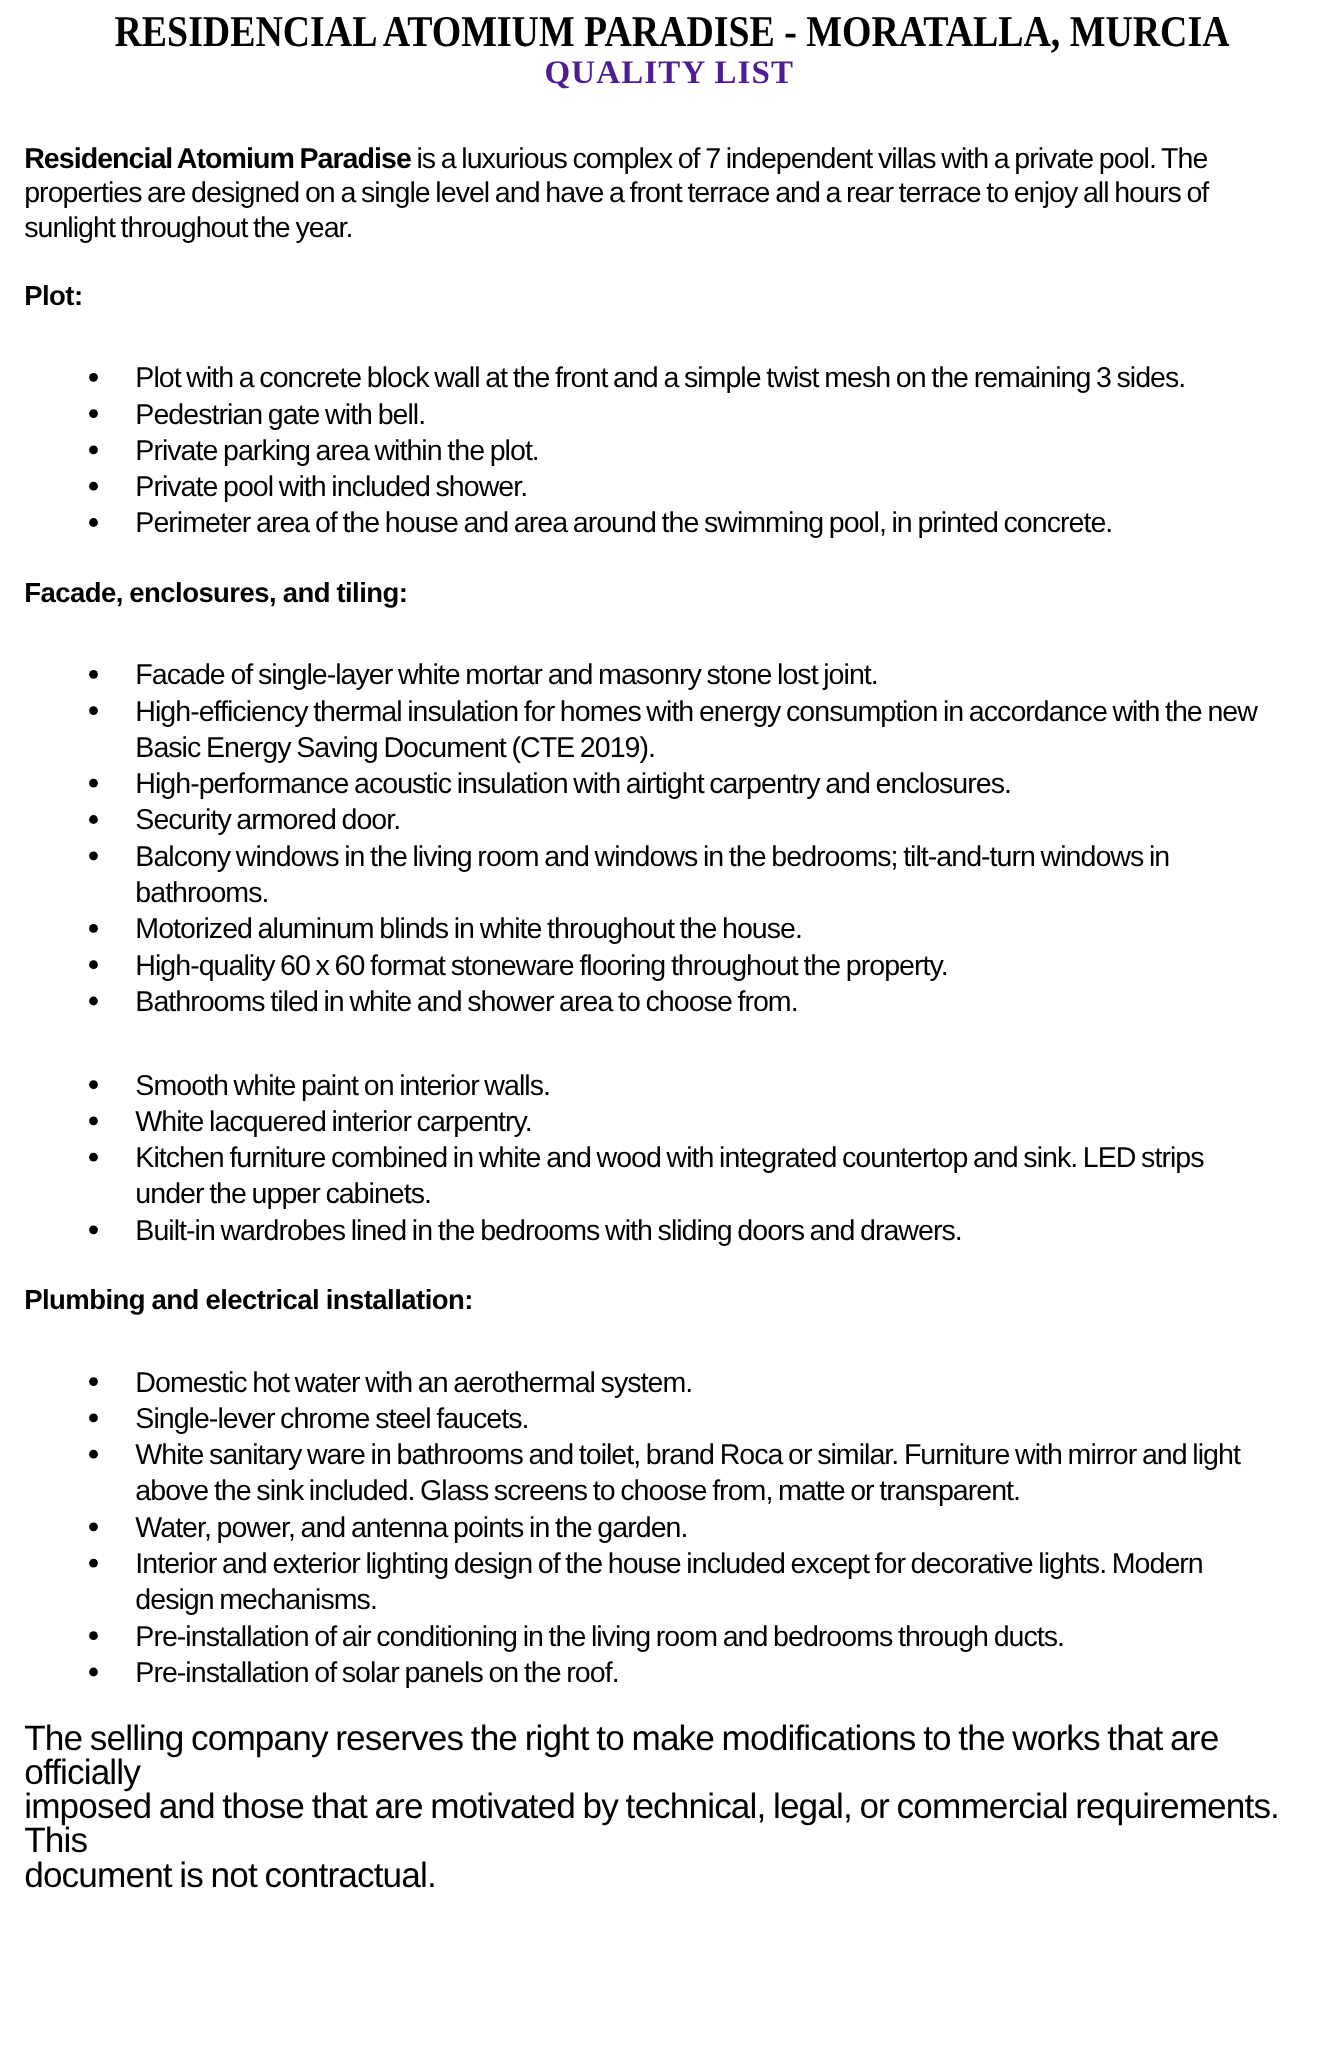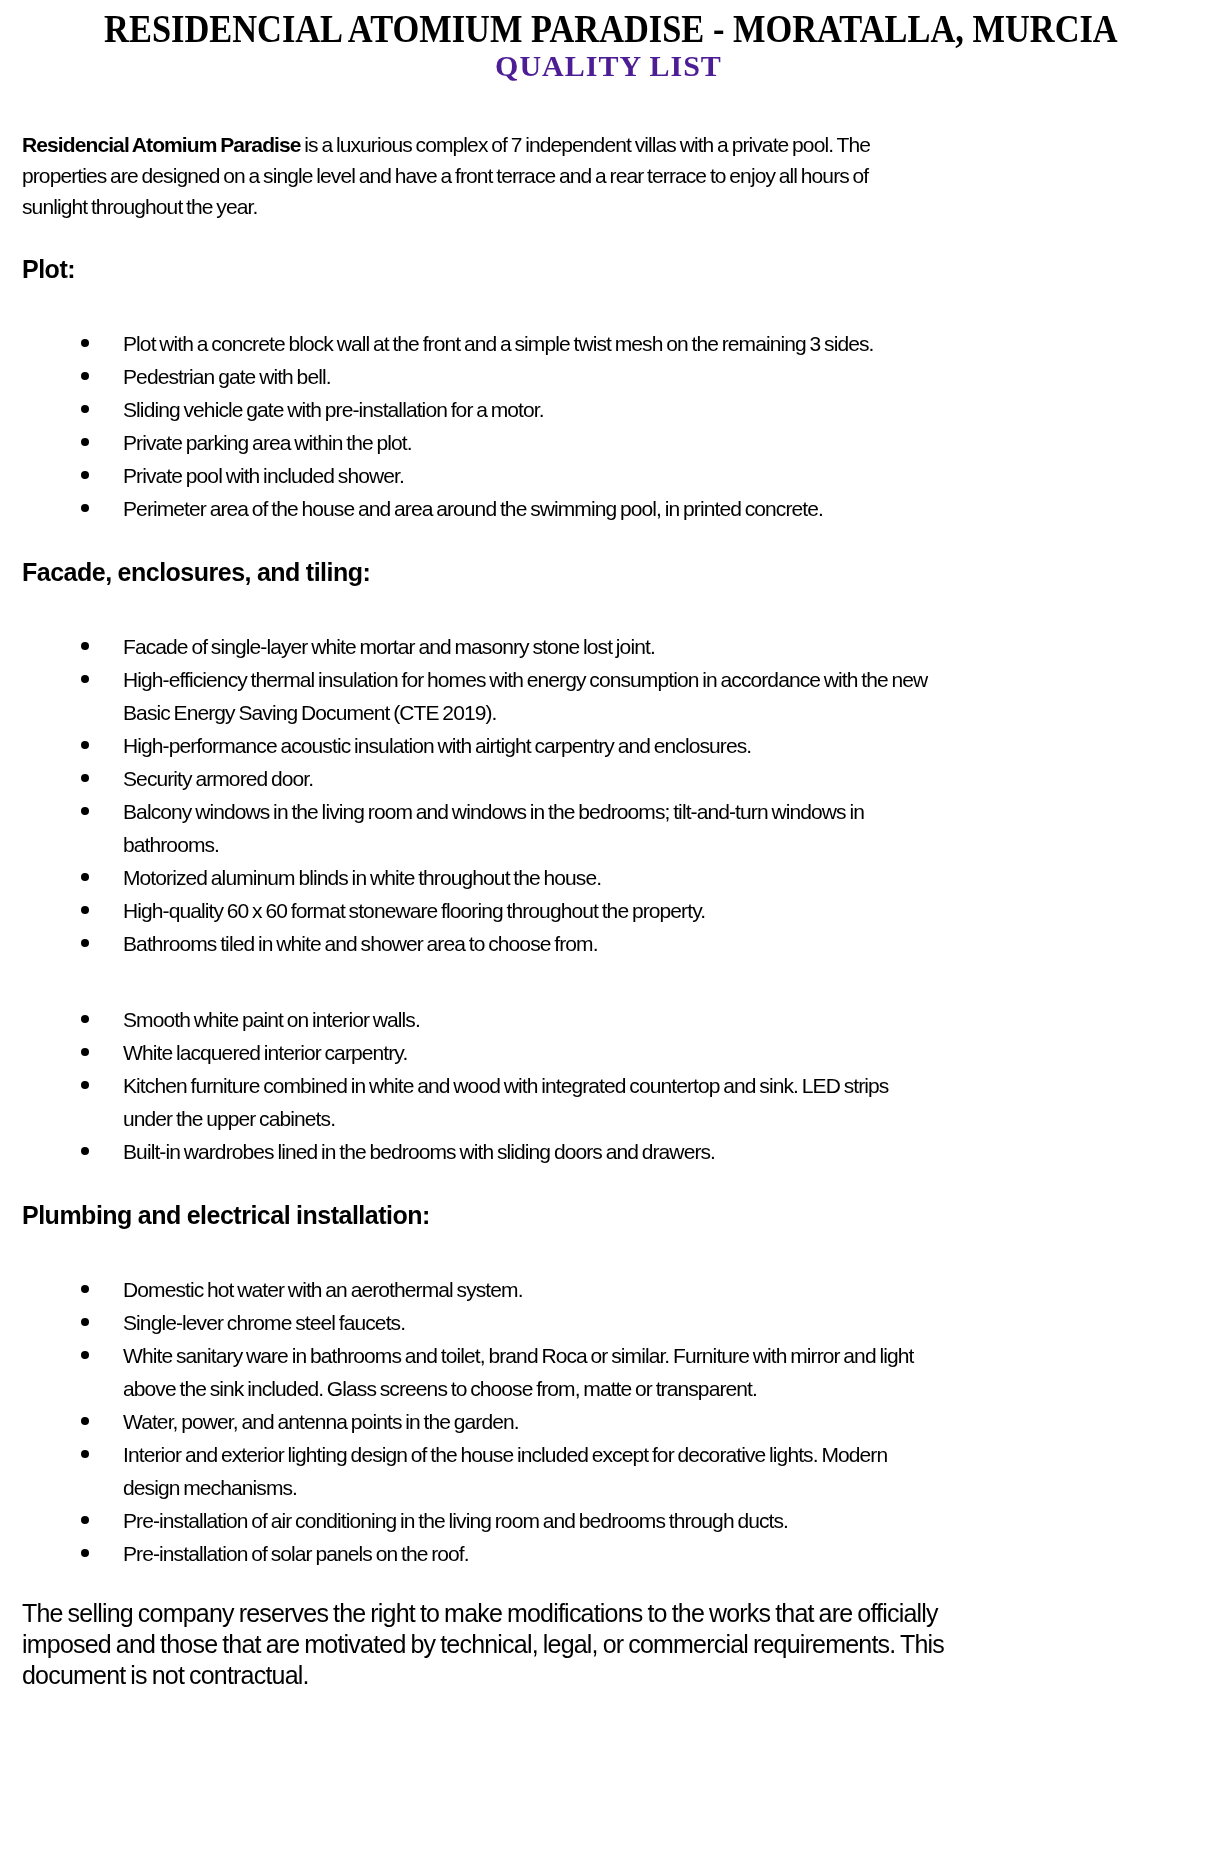--- a/index.html
+++ b/index.html
@@ -34,21 +34,21 @@
     margin: 0;
     font-family: "Liberation Serif", "DejaVu Serif", serif;
     font-weight: bold;
     font-size: 30px;
     line-height: 34px;
     text-align: center;
     color: #4c1d95;
     letter-spacing: 1px;
   }
   .body-text {
-    font-size: 21px;
+    font-size: 26px;
     letter-spacing: -0.9px;
     word-spacing: -1.2px;
   }
   .intro {
     margin: 46px 0 0 0;
     line-height: 31px;
     white-space: pre-line;
   }
   .intro .lead {
     font-weight: bold;
@@ -76,21 +76,21 @@
     position: absolute;
     left: 59px;
     top: 12px;
     width: 8px;
     height: 8px;
     border-radius: 50%;
     background: #000000;
   }
   .closing {
     margin: 28px 0 0 0;
-    font-size: 25px;
+    font-size: 32px;
     line-height: 31px;
     letter-spacing: -0.8px;
     word-spacing: -1.2px;
     white-space: pre-line;
   }
 </style>
 </head>
 <body>
 
 <div class="page">
@@ -104,21 +104,20 @@
 sunlight throughout the year.</span></p>
 
   <div id="sections-root">
   <section class="qsection">
     <h2 class="sec-heading">Plot:</h2>
     <ul class="bullets body-text">
   <li><span class="dot"></span><span class="item-text">Plot with a concrete block wall at the front and a simple twist mesh on the remaining 3 sides.</span></li>
 
   <li><span class="dot"></span><span class="item-text">Pedestrian gate with bell.</span></li>
 
-  <li><span class="dot"></span><span class="item-text">Sliding vehicle gate with pre-installation for a motor.</span></li>
 
   <li><span class="dot"></span><span class="item-text">Private parking area within the plot.</span></li>
 
   <li><span class="dot"></span><span class="item-text">Private pool with included shower.</span></li>
 
   <li><span class="dot"></span><span class="item-text">Perimeter area of the house and area around the swimming pool, in printed concrete.</span></li>
 </ul>
   </section>
 
   <section class="qsection">

